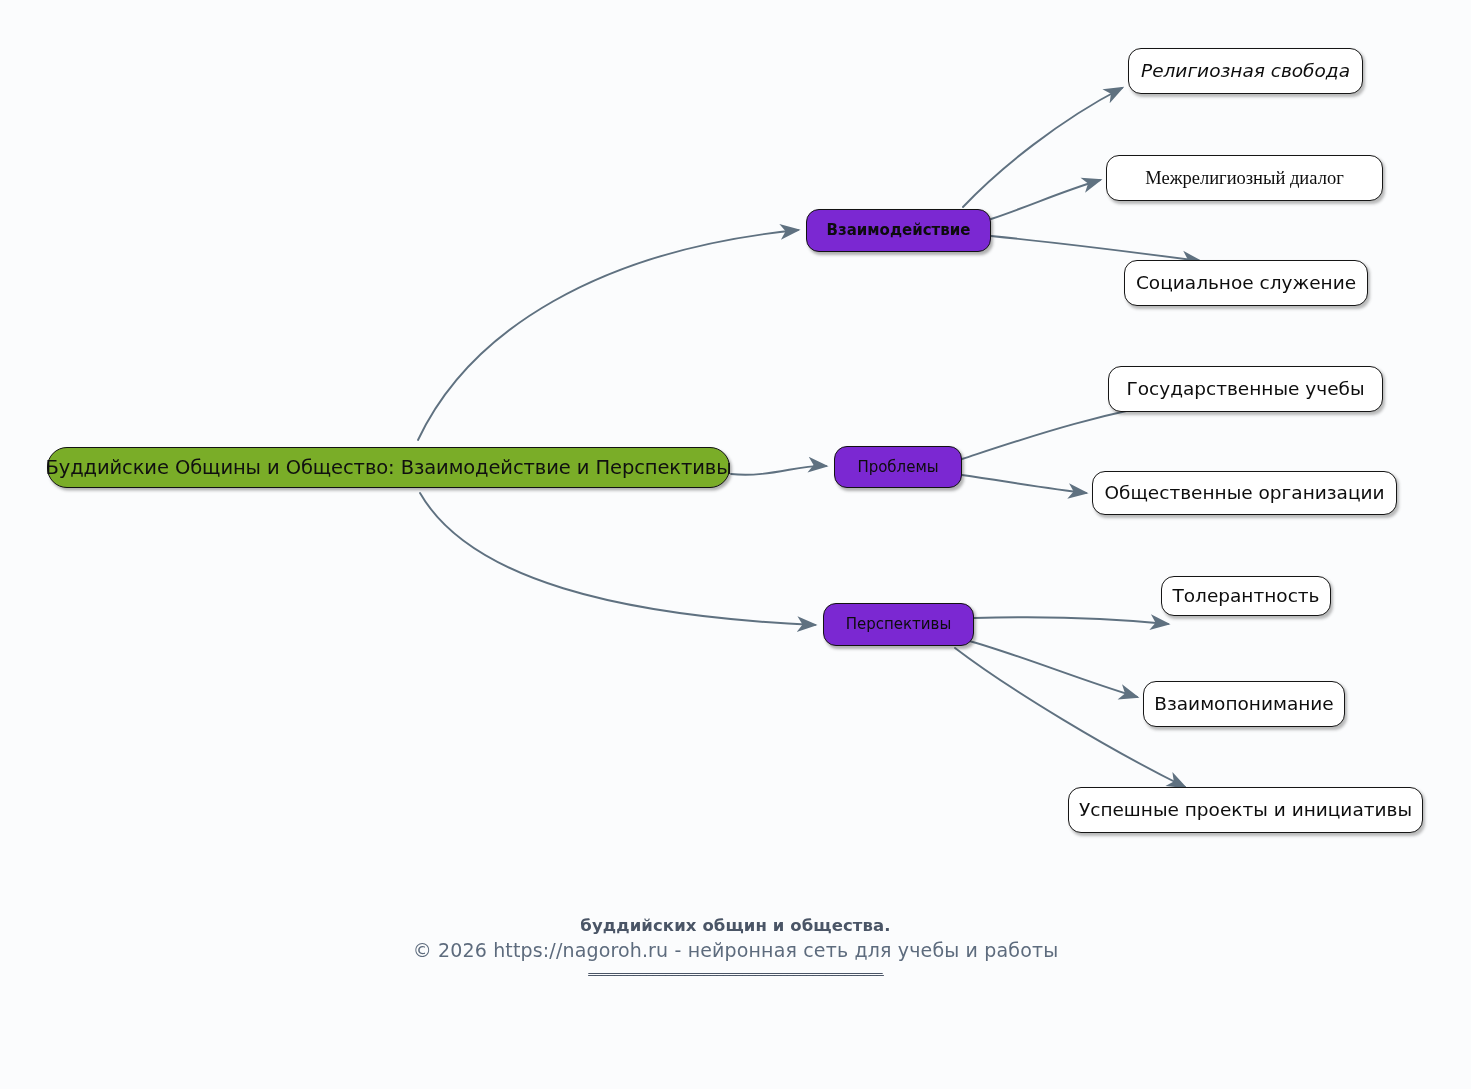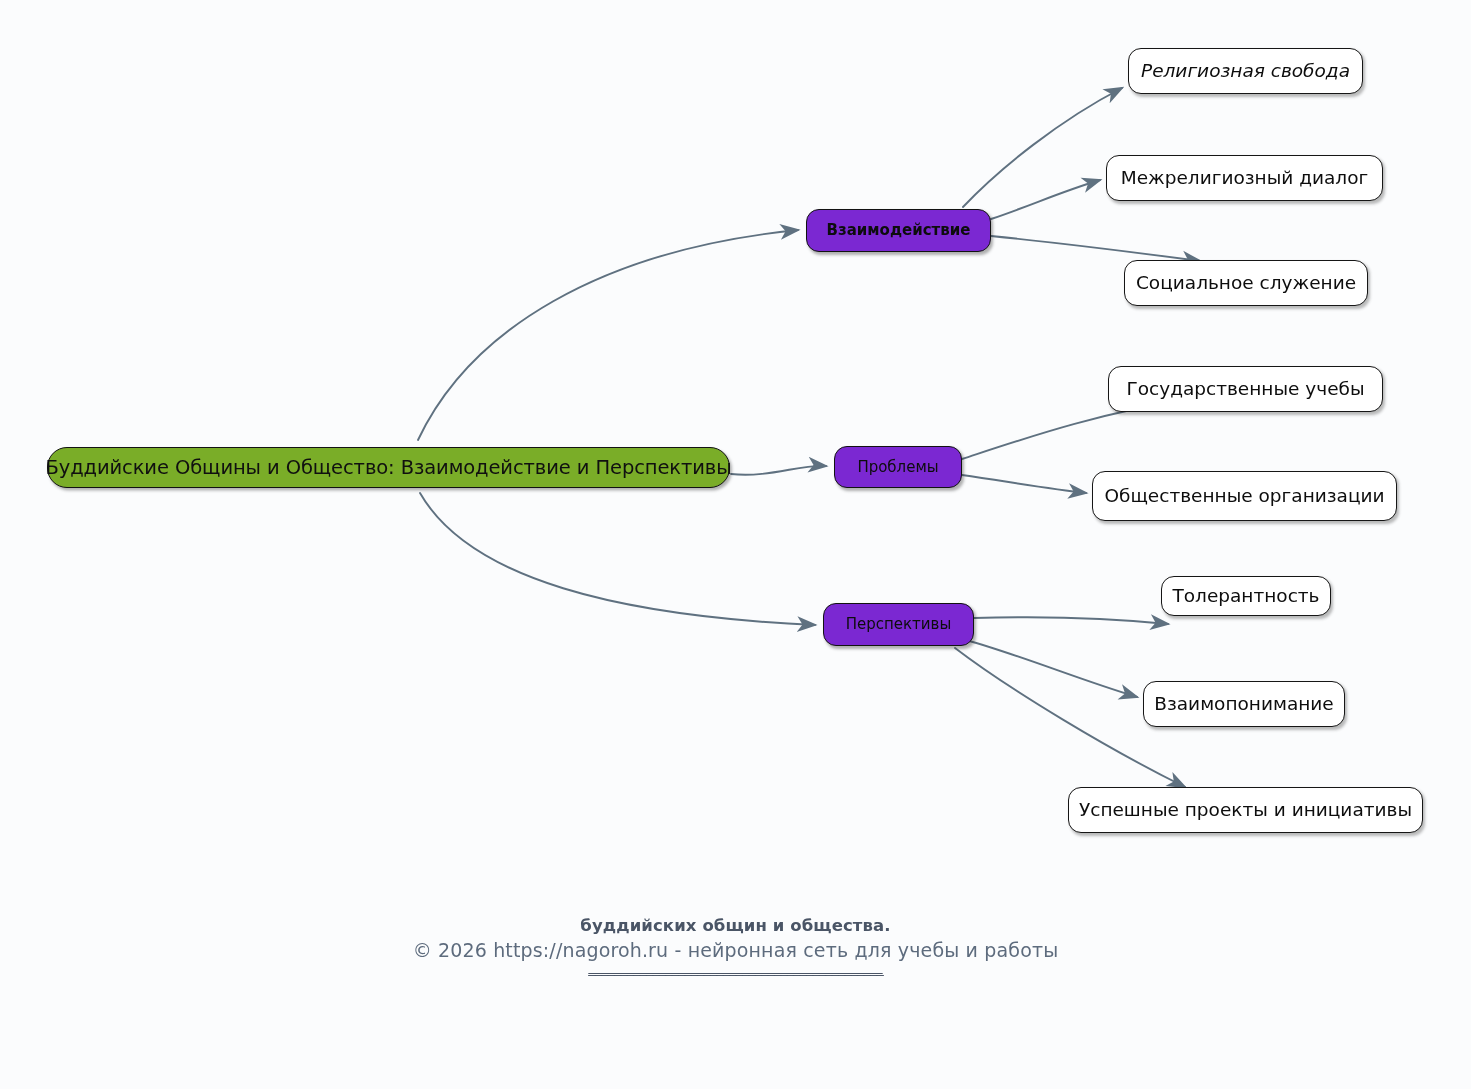--- a/index.html
+++ b/index.html
@@ -123,25 +123,25 @@
         <path d="M 974,618 C 1040,616 1110,618 1168,624" marker-end="url(#arrow)"></path>
         <path d="M 966,640 C 1020,655 1080,680 1137,697" marker-end="url(#arrow)"></path>
         <path d="M 955,648 C 1010,690 1110,750 1185,787" marker-end="url(#arrow)"></path>
       </g>
   </svg>
 
   <div id="nodes">
       <div class="node node-root" style="left: 47px; top: 447px; width: 683px; height: 41px;">Буддийские Общины и Общество: Взаимодействие и Перспективы</div>
       <div class="node node-branch" style="left: 806px; top: 209px; width: 185px; height: 43px;">Взаимодействие</div>
       <div class="node node-leaf" style="left: 1128px; top: 48px; width: 235px; height: 46px; font-style: italic;">Религиозная свобода</div>
-      <div class="node node-leaf" style="left: 1106px; top: 155px; width: 277px; height: 46px;">Межрелигиозный диалог</div>
+      <div class="node node-leaf" style="left: 1106px; top: 155px; width: 277px; height: 46px; font-family: Liberation Serif, serif;">Межрелигиозный диалог</div>
       <div class="node node-leaf" style="left: 1124px; top: 260px; width: 244px; height: 46px;">Социальное служение</div>
       <div class="node node-branch plain" style="left: 834px; top: 446px; width: 128px; height: 42px;">Проблемы</div>
       <div class="node node-leaf" style="left: 1108px; top: 366px; width: 275px; height: 46px;">Государственные учебы</div>
-      <div class="node node-leaf" style="left: 1092px; top: 471px; width: 305px; height: 50px;">Общественные организации</div>
+      <div class="node node-leaf" style="left: 1092px; top: 471px; width: 305px; height: 44px;">Общественные организации</div>
       <div class="node node-branch plain" style="left: 823px; top: 603px; width: 151px; height: 43px;">Перспективы</div>
       <div class="node node-leaf" style="left: 1161px; top: 576px; width: 170px; height: 40px;">Толерантность</div>
       <div class="node node-leaf" style="left: 1143px; top: 681px; width: 202px; height: 46px;">Взаимопонимание</div>
       <div class="node node-leaf" style="left: 1068px; top: 787px; width: 355px; height: 46px;">Успешные проекты и инициативы</div>
     </div>
 
   <div id="caption">
     <div>буддийских общин и общества.</div>
   </div>
 

